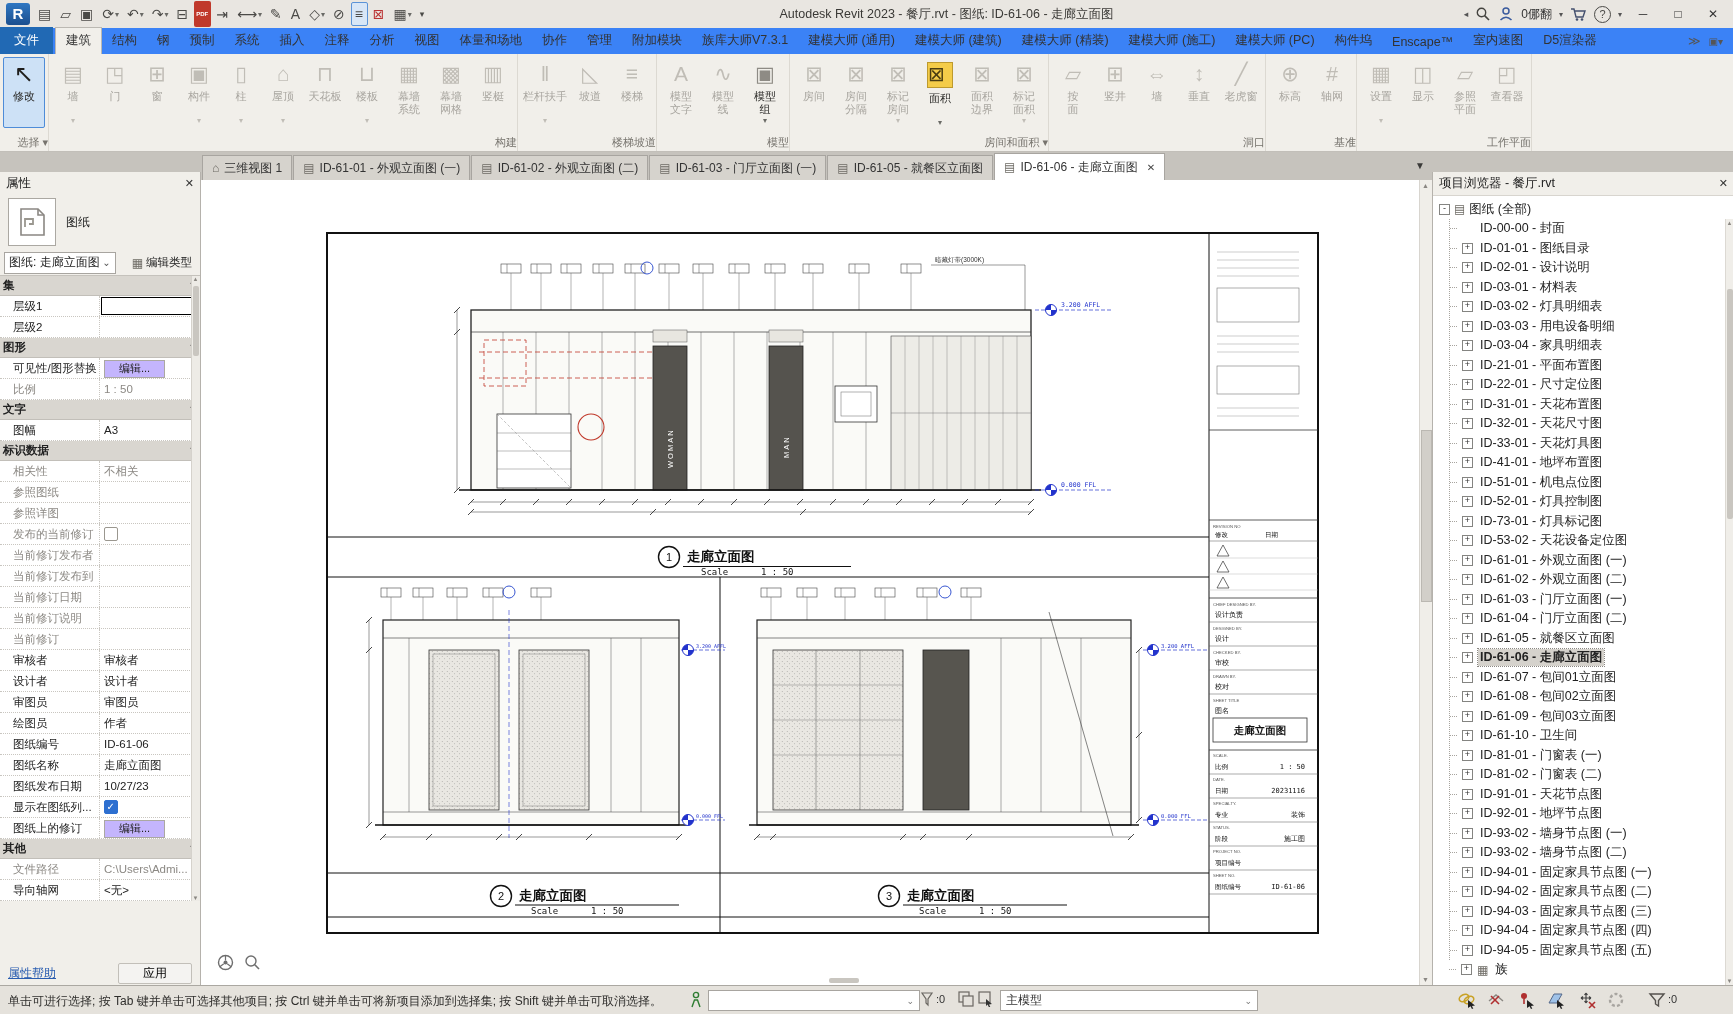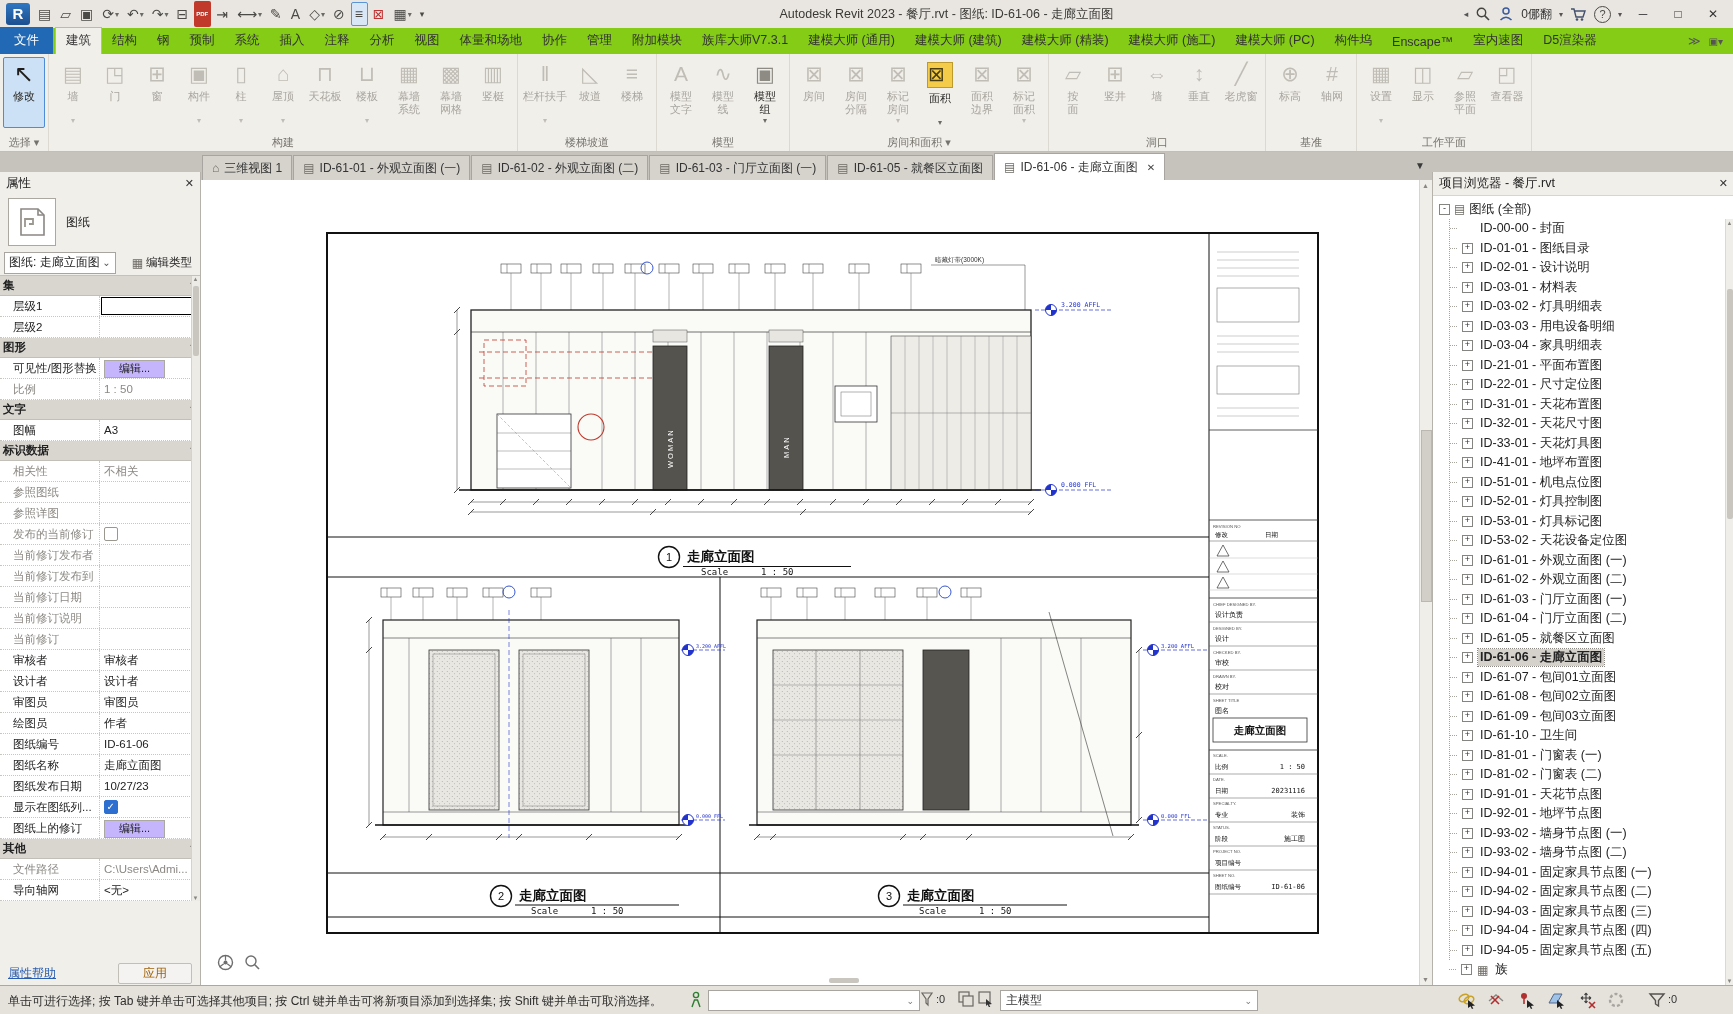--- a/index.html
+++ b/index.html
@@ -19,32 +19,32 @@
   .qat.pdf{background:#C0392B;color:#fff;font-size:6px;font-weight:bold;padding:2px 2px;border-radius:2px}
   .qat.plain{font-size:9px}
   #tb-title{flex:1;text-align:center;font-size:12.5px;color:#3A3936;white-space:nowrap;overflow:hidden}
   #tb-right{display:flex;align-items:center;gap:7px;margin-right:6px}
   #tb-user{font-size:12px;color:#333}
   .tbsvgicon{display:inline-flex}
   #help-badge{width:15px;height:15px;border:1.4px solid #4b4a47;border-radius:50%;
               font-size:11px;text-align:center;line-height:14px;color:#4b4a47}
   .winbtn{width:28px;text-align:center;font-size:12px;color:#333;padding:2px 0}
   
-  #tabrow{position:absolute;left:0;top:28px;width:1733px;height:26px;background:#84cc16;
+  #tabrow{position:absolute;left:0;top:28px;width:1733px;height:26px;background:#3b82f6;
           display:flex;align-items:flex-end}
   .rtab{padding:4px 10px 5px 10px;font-size:12.5px;color:#333;white-space:nowrap}
   .rtab.file{background:#2169B4;color:#fff;padding:5px 14px;margin-right:2px}
   .rtab.active{background:#F1EFEA;border:1px solid #BBB8B2;border-bottom:none;font-weight:normal}
   #tabrow-extra{margin-left:4px;display:flex;align-items:center;gap:6px;color:#555;padding-bottom:5px}
   
   #ribbon{position:absolute;left:0;top:54px;width:1733px;height:97px;background:#F1EFEA;
           border-bottom:1px solid #C2BFB9;display:flex}
   .rgroup{display:flex;flex-direction:column;border-right:1px solid #DCD9D2;height:100%}
   .rbtns{display:flex;align-items:flex-start;flex:1;padding:3px 3px 0 3px}
-  .rglabel{height:16px;font-size:11px;color:#76736D;text-align:center;line-height:14px}
+  .rglabel{height:16px;font-size:11px;color:#76736D;text-align:right;line-height:14px}
   .rbtn{display:flex;flex-direction:column;align-items:center;min-width:38px;padding:2px 2px;border-radius:2px}
   .ric{font-size:21px;line-height:30px;height:30px;color:#8E8B85}
   .rlab{white-space:pre-line;text-align:center;font-size:11px;line-height:13px;height:27px;color:#2B2A28;margin-top:1px}
   .rarr{font-size:8px;color:#6a6a66;line-height:8px;height:9px}
   .rbtn.dis .ric{color:#C0BDB6}
   .rbtn.dis .rlab{color:#A8A59F}
   .rbtn.dis .rarr{color:#C0BDB6}
   .rbtn.sel{background:#CDE1F6;border:1.5px solid #4E8CD8;padding:1px}
   .rbtn.sel .ric{color:#1f1e1c;font-size:24px}
   .rbtn.yel .ric{background:#F4CC49;border:1px solid #BD9A2E;color:#4a3d12;width:24px;height:24px;
@@ -92,21 +92,21 @@
   .chk.show{display:inline-block}
   .chk.on{background:#2D6FD0;border-color:#2D6FD0;position:relative}
   .chk.on::after{content:"✓";position:absolute;left:1.5px;top:-4px;color:#fff;font-size:10px}
   #pscroll{position:absolute;right:0;top:0;bottom:0;width:8px;background:#EDEBE6;border-left:1px solid #D5D2CC}
   #pscroll .pthumb{position:absolute;left:1px;top:10px;width:6px;height:70px;background:#C9C6C0;border-radius:2px}
   #pscroll::before{content:"▲";position:absolute;top:0;left:0.5px;font-size:6px;color:#8a8782}
   #pscroll::after{content:"▼";position:absolute;bottom:0;left:0.5px;font-size:6px;color:#8a8782}
   #props-f{margin-top:auto;height:24px;display:flex;align-items:center;padding:0 8px}
   #props-help{color:#2A5DB0;text-decoration:underline;font-size:12px}
   #props-apply{margin-left:auto;width:72px;height:19px;border:1px solid #C2BFB9;background:#F4F3F1;
-               color:#a16207;text-align:center;line-height:18px;border-radius:2px}
+               color:#000000;text-align:center;line-height:18px;border-radius:2px}
   .closex{font-size:11px;color:#333}
   
   #canvas{position:absolute;left:201px;top:180px;width:1231px;height:805px;background:#FFFFFF;overflow:hidden}
   #canvas svg{display:block}
   #viewctl{position:absolute;left:16px;bottom:14px;display:flex;gap:10px;opacity:.85}
   #cv-vscroll{position:absolute;right:0;top:0;width:12px;height:805px;background:#F0EEE9;border-left:1px solid #D8D5CF}
   #cv-vscroll .cthumb{position:absolute;left:1px;top:250px;width:9px;height:170px;background:#D2CFC9;border:1px solid #BBB8B2}
   #cv-vscroll::before{content:"▲";position:absolute;top:2px;left:2px;font-size:7px;color:#8a8782}
   #cv-vscroll::after{content:"▼";position:absolute;bottom:2px;left:2px;font-size:7px;color:#8a8782}
   #cv-hthumb{position:absolute;left:628px;bottom:2px;width:30px;height:5px;background:#C9C6C0;border-radius:2px}
@@ -1109,21 +1109,21 @@
         <div class="bitem">
           <span class="exp">+</span>
           <span class="blab">ID-51-01 - 机电点位图</span>
         </div>
         <div class="bitem">
           <span class="exp">+</span>
           <span class="blab">ID-52-01 - 灯具控制图</span>
         </div>
         <div class="bitem">
           <span class="exp">+</span>
-          <span class="blab">ID-53-01 - 灯具标记图</span>
+          <span class="blab">ID-73-01 - 灯具标记图</span>
         </div>
         <div class="bitem">
           <span class="exp">+</span>
           <span class="blab">ID-53-02 - 天花设备定位图</span>
         </div>
         <div class="bitem">
           <span class="exp">+</span>
           <span class="blab">ID-61-01 - 外观立面图 (一)</span>
         </div>
         <div class="bitem">

